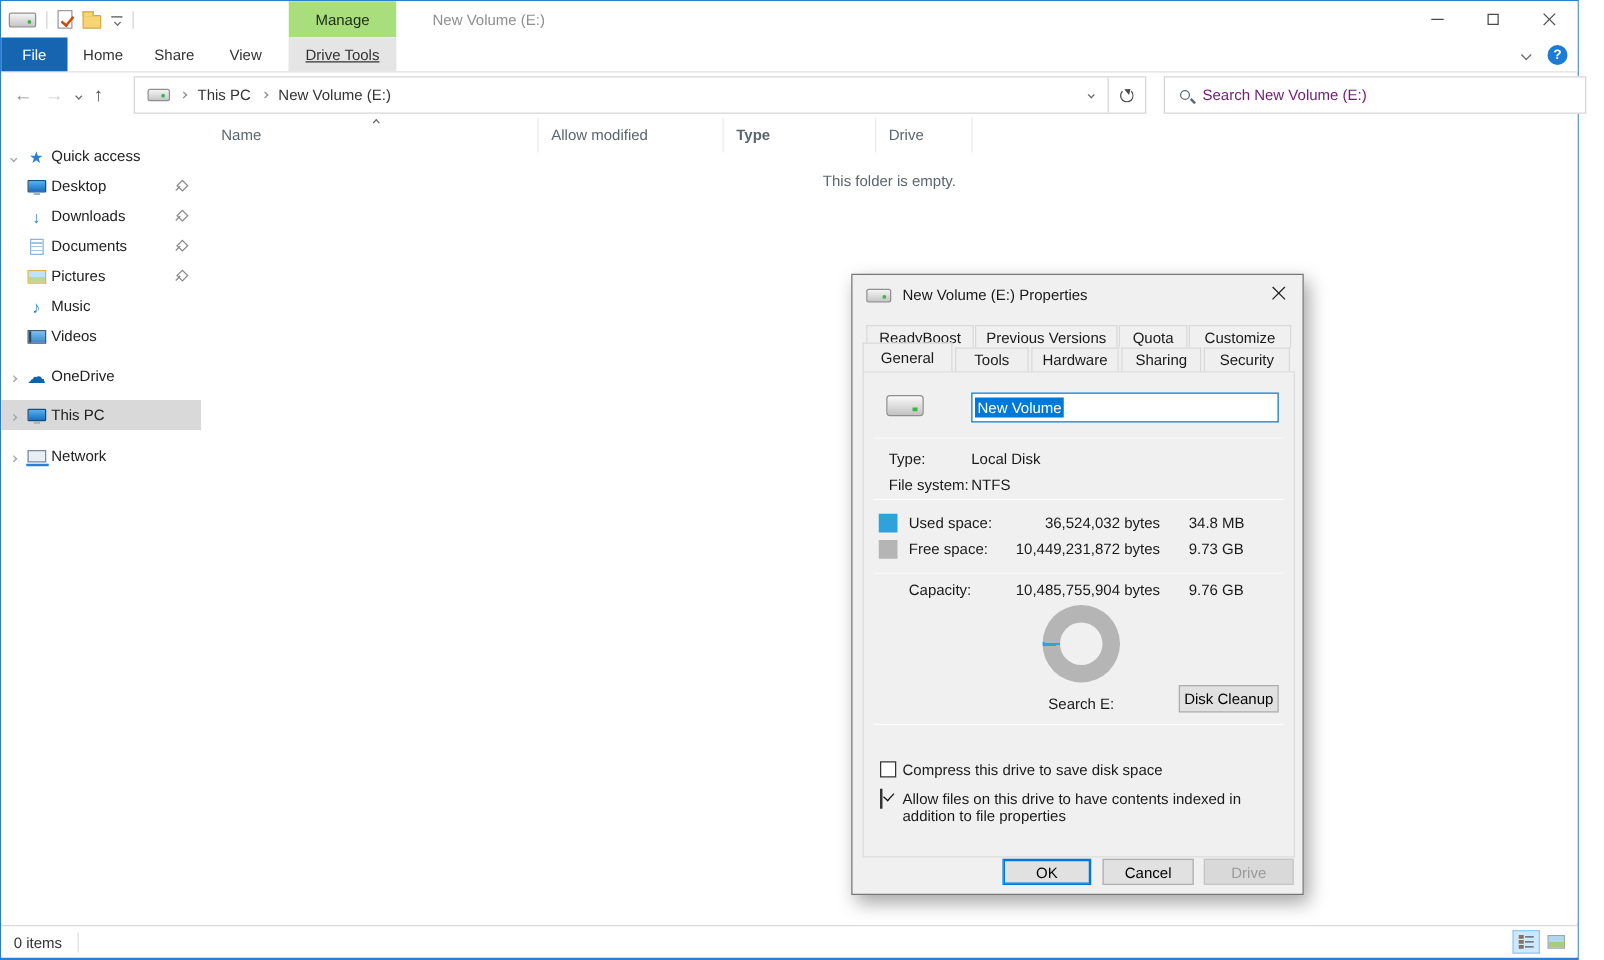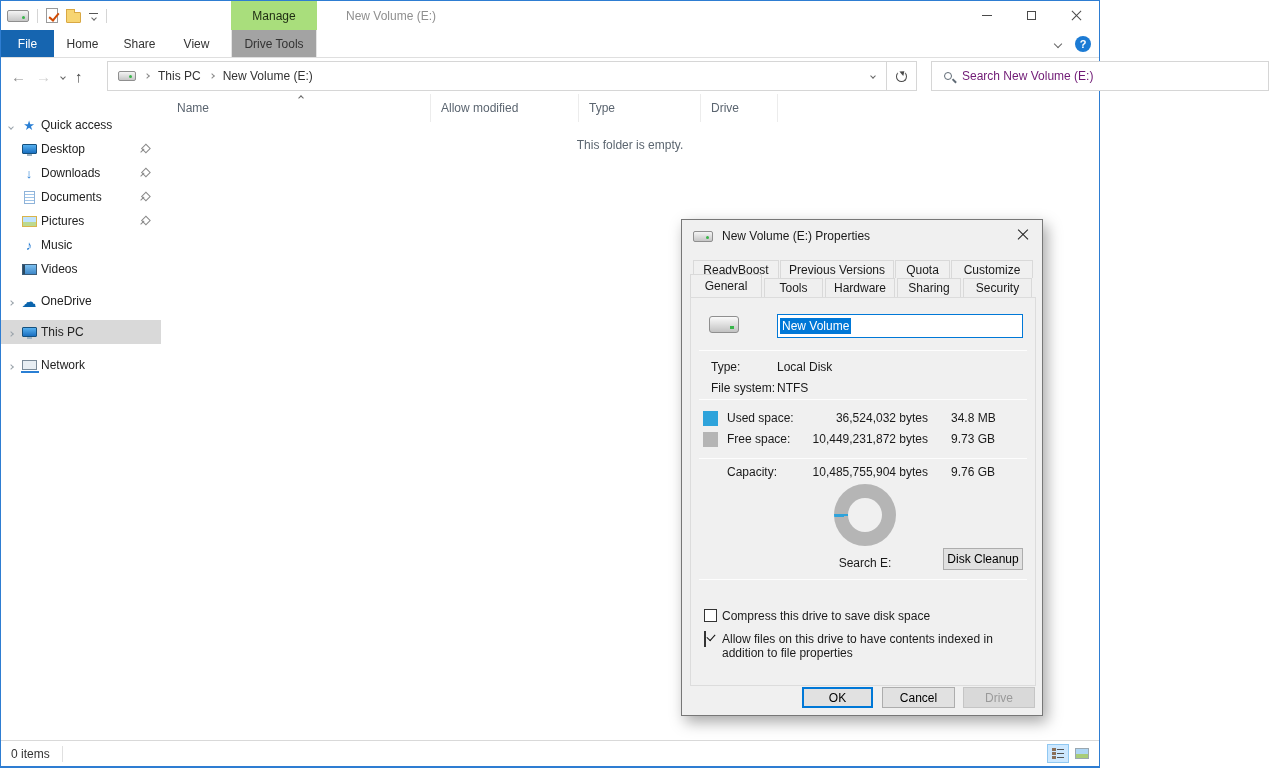--- a/index.html
+++ b/index.html
@@ -1,18 +1,18 @@
 <!DOCTYPE html>
 <html><head>
 <meta charset="utf-8">
 <style>
   * { margin:0; padding:0; box-sizing:border-box; }
   html,body { width:1283px; height:768px; overflow:hidden; background:#fff;
     font-family:"Liberation Sans", sans-serif; font-size:12px; color:#1a1a1a; }
-  .window { position:relative; width:1100px; height:768px; background:#fff;
+  .window { position:relative; width:1263px; height:768px; background:#fff;
     border:1px solid #2e7dd2; border-bottom-width:2px; }
 
   
   .titlebar { position:absolute; top:0; left:0; right:0; height:29px; background:#fff; }
   .qat { position:absolute; left:6px; top:0; height:29px; display:flex; align-items:center; gap:8px; }
   .vsep { width:1px; height:14px; background:#d5d5d5; }
   .hdd { position:relative; width:22px; height:12px; border:1px solid #8f8f8f; border-radius:2px;
     background:linear-gradient(#f4f4f4,#c6c6c6); }
   .hdd::after { content:""; position:absolute; right:3px; bottom:2px; width:3px; height:3px;
     border-radius:50%; background:#39b54a; }
@@ -41,21 +41,21 @@
   .close-glyph::before,.close-glyph::after { content:""; position:absolute; left:-1px; top:5px; width:13px; height:1px; background:#4a4a4a; }
   .close-glyph::before { transform:rotate(45deg); } .close-glyph::after { transform:rotate(-45deg); }
 
   
   .ribbon { position:absolute; top:29px; left:0; right:0; height:28px; background:#fff;
     border-bottom:1px solid #dfdfdf; display:flex; align-items:stretch; }
   .rtab { display:flex; align-items:center; justify-content:center; color:#333; }
   .rtab.file { width:53px; background:#1665b0; color:#fff; }
   .rtab.plain { width:57px; }
   .rtab.drive-tools { position:absolute; left:230px; top:0; width:86px; height:27px;
-    border-left:1px solid #e4e4e4; border-right:1px solid #e4e4e4; background:#a3a3a3; color:#333; }
+    border-left:1px solid #e4e4e4; border-right:1px solid #e4e4e4; background:#e5e5e5; color:#333;text-decoration:underline; }
   .ribbon-right { position:absolute; right:8px; top:0; height:28px; display:flex; align-items:center; gap:14px; }
   .help-circle { width:16px; height:16px; border-radius:50%; background:#1c7bd4; color:#fff;
     display:flex; align-items:center; justify-content:center; font-size:11px; font-weight:bold; }
 
   
   .addr-row { position:absolute; top:58px; left:0; right:0; height:35px; background:#fff; }
   .nav-arrows { position:absolute; left:10px; top:0; height:35px; display:flex; align-items:center; gap:10px; }
   .arrow { font-size:15px; line-height:1; }
   .a-back { color:#8f8f8f; } .a-fwd { color:#cfcfcf; } .a-up { color:#4a4a4a; }
   .addr-box { position:absolute; left:106px; top:2px; width:810px; height:30px; background:#fff;
@@ -98,21 +98,21 @@
   .cloud { color:#0a64ad; font-size:15px; line-height:1; }
   .net-ico { position:relative; width:15px; height:10px; border:1px solid #7b8b99; background:#e8eef3; }
   .net-ico::after { content:""; position:absolute; left:-2px; bottom:-4px; width:18px; height:2px; background:#2a7fd4; }
 
   
   .main { position:absolute; top:93px; left:160px; right:0; bottom:27px; background:#fff; }
   .col-headers { position:relative; height:28px; display:flex; color:#5b6570; }
   .colcell { display:flex; align-items:center; border-right:1px solid #ececec; }
   .c-name { width:270px; padding-left:16px; }
   .c-date { width:148px; padding-left:10px; }
-  .c-type { width:122px; padding-left:10px; }
+  .c-type { width:122px; padding-left:10px;font-weight:bold; }
   .c-size { width:77px; padding-left:10px; }
   .sort-chev { position:absolute; left:138px; top:2px; }
   .empty-msg { position:absolute; top:44px; left:0; right:0; text-align:center; color:#5c6670; }
 
   
   .statusbar { position:absolute; left:0; right:0; bottom:0; height:26px; background:#fff;
     border-top:1px solid #d9d9d9; display:flex; align-items:center; }
   .status-text { padding-left:10px; color:#333; }
   .status-sep { width:1px; height:16px; background:#e0e0e0; margin-left:12px; }
   .view-toggles { position:absolute; right:6px; top:3px; display:flex; gap:2px; }

